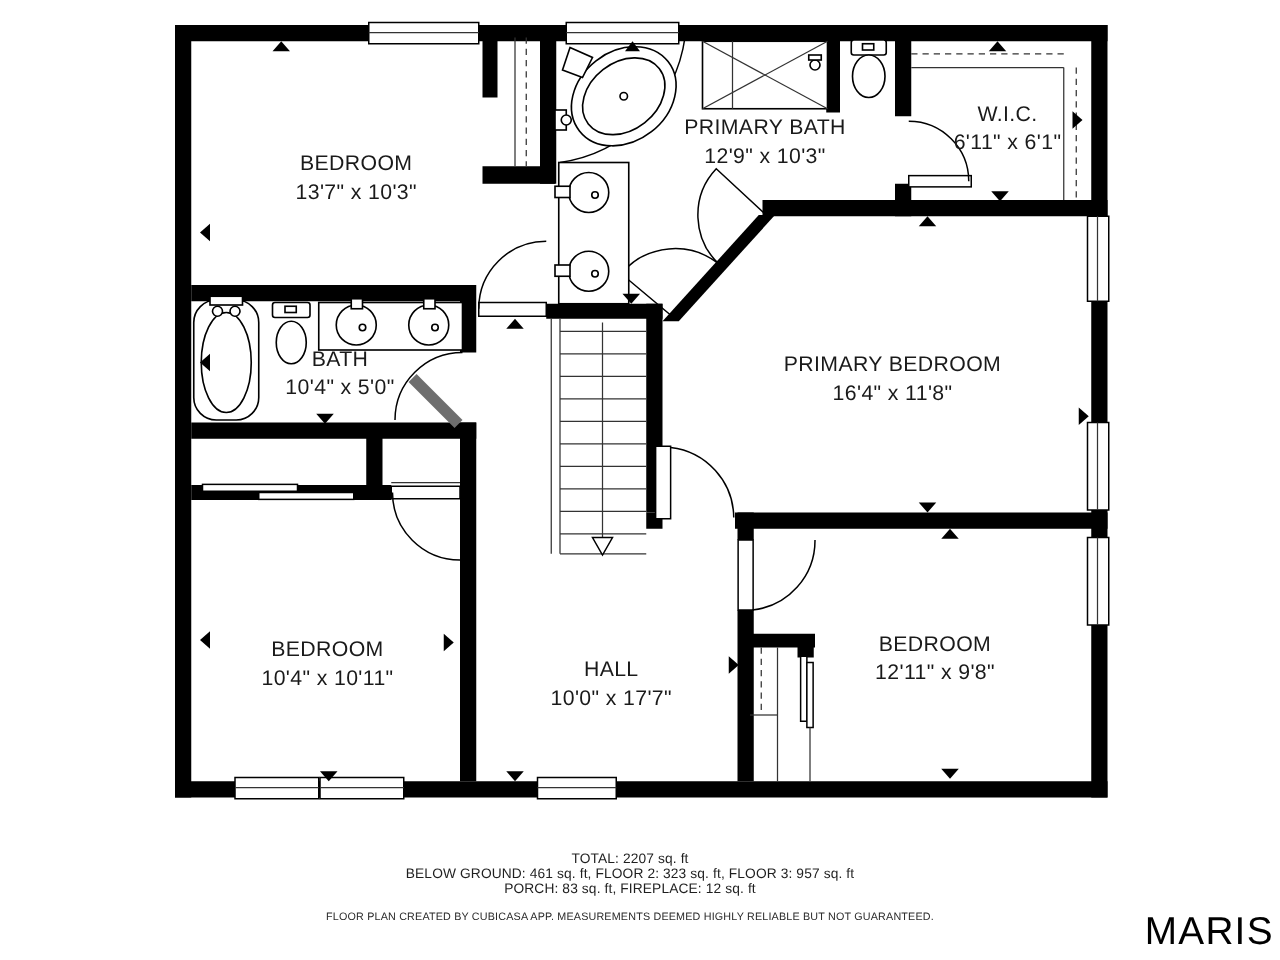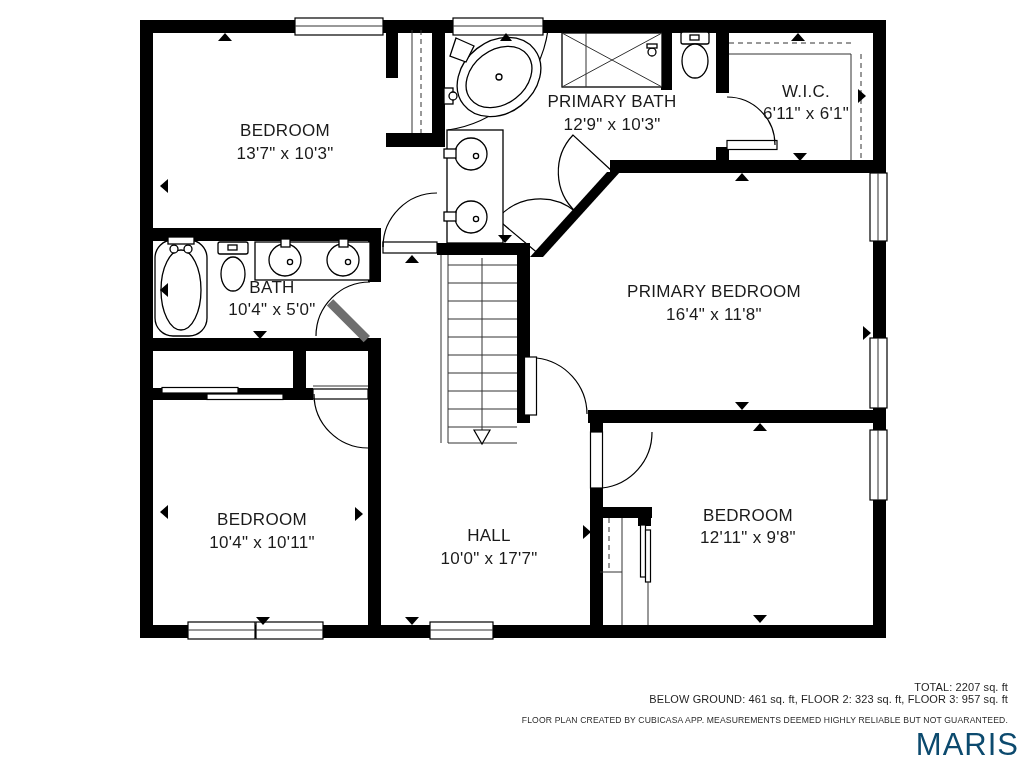--- a/index.html
+++ b/index.html
@@ -8,21 +8,21 @@
   #plan-svg{position:absolute;left:0;top:0;}
   .room-name,.room-dims{font-family:"Liberation Sans",sans-serif;font-size:17px;fill:#1a1a1a;
          text-anchor:middle;letter-spacing:.3px;}
   .thin{stroke:#000;stroke-width:1.2;fill:none;}
   .hair{stroke:#333;stroke-width:1;fill:none;}
   .dash{stroke:#333;stroke-width:1;fill:none;stroke-dasharray:5 4;}
   .fix{stroke:#000;stroke-width:1.3;fill:#fff;}
   .leaf{fill:#fff;stroke:#000;stroke-width:1.2;}
   .win{fill:#fff;stroke:#000;stroke-width:1.2;}
   .tick{fill:#000;}
-  #summary{position:absolute;left:0;right:16px;top:681px;text-align:right;color:#1f1f1f;
+  #summary{position:absolute;left:0;right:16px;top:681px;text-align:center;color:#1f1f1f;
            font-size:11px;line-height:12.2px;letter-spacing:.1px;}
   #disclaimer{margin-top:9px;font-size:8.6px;color:#2a2a2a;letter-spacing:.15px;}
   #watermark{position:absolute;right:5px;top:727px;font-size:31px;letter-spacing:1px;
              font-weight:400;}
 </style>
 </head>
 <body>
 
 <div id="stage">
 
@@ -283,18 +283,19 @@
     <g>
       <text class="room-name" x="748" y="521">BEDROOM</text>
       <text class="room-dims" x="748" y="543">12'11" x 9'8"</text>
     </g>
   </g>
 </svg>
 
 <div id="summary">
   <div>TOTAL: 2207 sq. ft</div>
   <div>BELOW GROUND: 461 sq. ft, FLOOR 2: 323 sq. ft, FLOOR 3: 957 sq. ft</div>
+  <div>PORCH: 83 sq. ft, FIREPLACE: 12 sq. ft</div>
   <div id="disclaimer">FLOOR PLAN CREATED BY CUBICASA APP. MEASUREMENTS DEEMED HIGHLY RELIABLE BUT NOT GUARANTEED.</div>
 </div>
 
-<div id="watermark" style="color: #0c4a6e; margin-left: 27px;">MARIS</div>
+<div id="watermark" style="color: #000000; margin-left: 27px;">MARIS</div>
 
 </div>
 
 </body></html>

